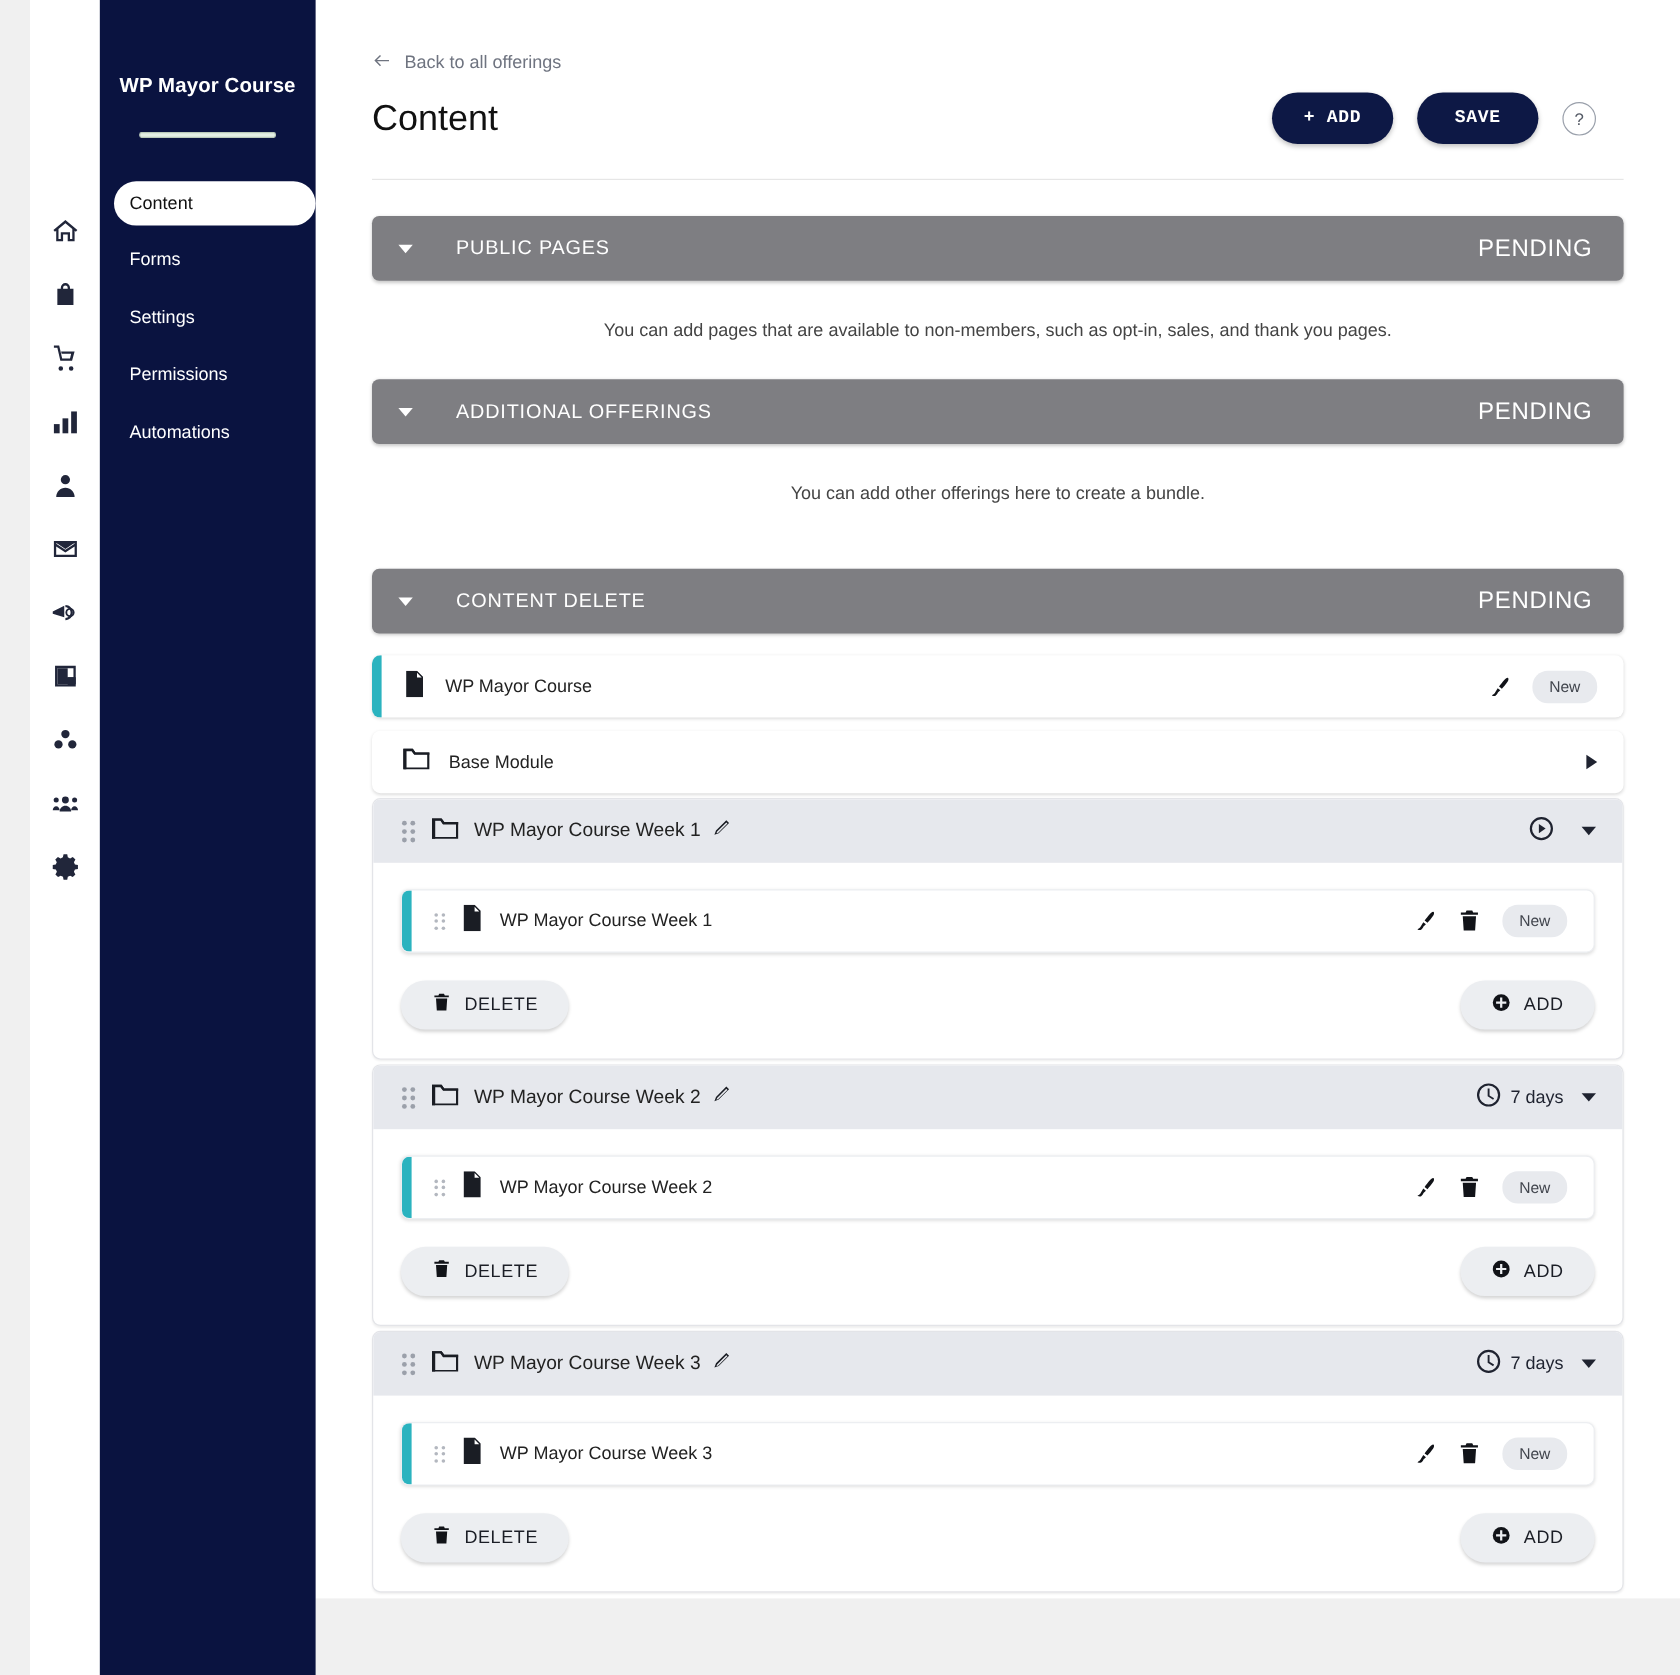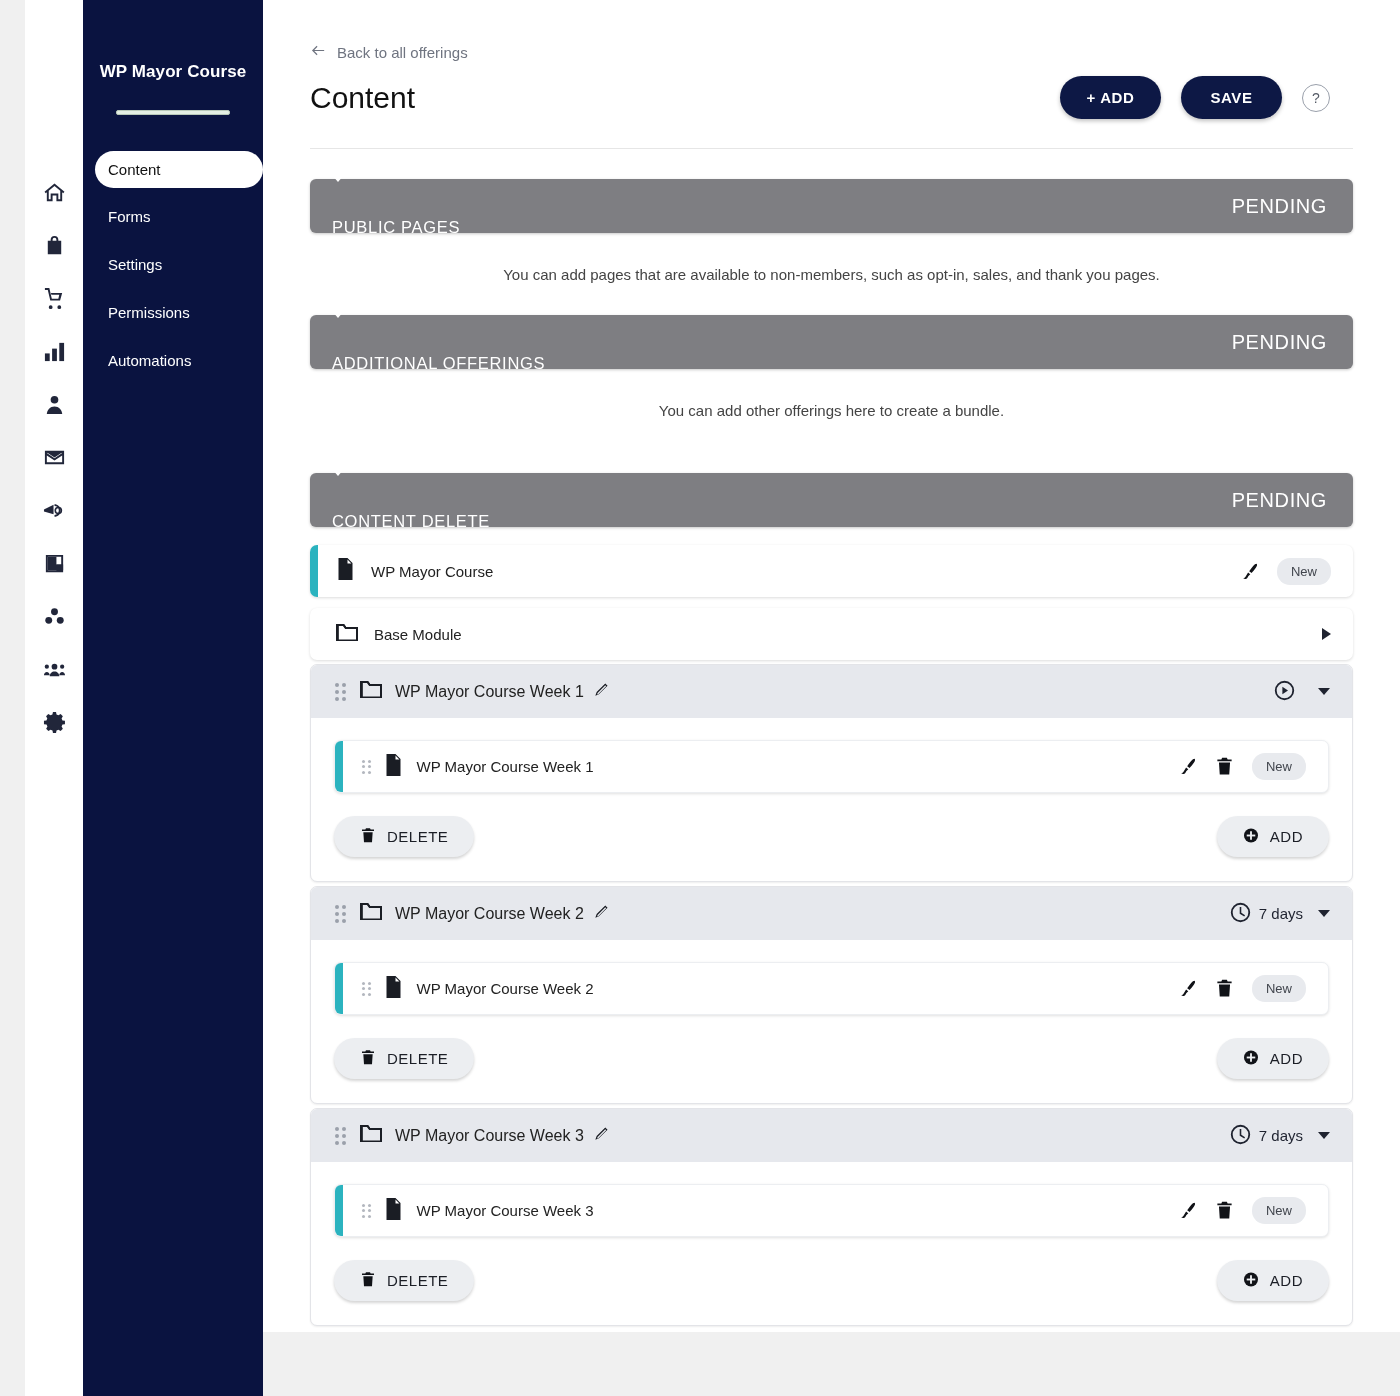--- a/index.html
+++ b/index.html
@@ -76,21 +76,21 @@
     display: flex; align-items: center; justify-content: space-between;
     margin: 14px 70px 0 47px;
   }
   .page-title { font-size: 30px; color: #111111; font-weight: 400; }
   .title-actions { display: flex; align-items: center; gap: 20px; }
   .btn-pill {
     background: #0d1845; color: #ffffff;
     border: none; border-radius: 24px;
     height: 43px; min-width: 101px; padding: 0 22px;
     font-size: 15px; font-weight: 600; letter-spacing: .6px;
-    font-family: Liberation Sans, sans-serif;
+    font-family: Liberation Mono, monospace;
     cursor: pointer;
     box-shadow: 0 2px 4px rgba(0,0,0,.25);
   }
   .help-btn {
     width: 28px; height: 28px; border-radius: 50%;
     border: 1px solid #9aa0ab; background: #ffffff; color: #555b66;
     font-size: 14px; display: flex; align-items: center; justify-content: center;
     cursor: pointer; font-family: "Liberation Sans", sans-serif;
   }
   .hr {
@@ -101,21 +101,21 @@
   .content { padding: 0 47px; }
 
   .section-bar {
     margin-top: 30px;
     background: #7e7e82; border-radius: 6px;
     height: 54px; display: flex; align-items: center;
     padding: 0 26px 0 22px; justify-content: space-between;
     color: #ffffff; cursor: pointer;
     box-shadow: 0 1px 3px rgba(0,0,0,.22);
   }
-  .section-left { display: flex; gap: 36px; flex-direction: column; }
+  .section-left { display: flex; align-items: center; gap: 36px; }
   .caret-down {
     width: 0; height: 0;
     border-left: 6px solid transparent; border-right: 6px solid transparent;
     border-top: 7px solid #ffffff;
   }
   .section-title { font-size: 16.5px; letter-spacing: .7px; }
   .section-status { font-size: 20px; letter-spacing: .6px; }
 
   .section-note {
     text-align: center; color: #444444; font-size: 15px;

